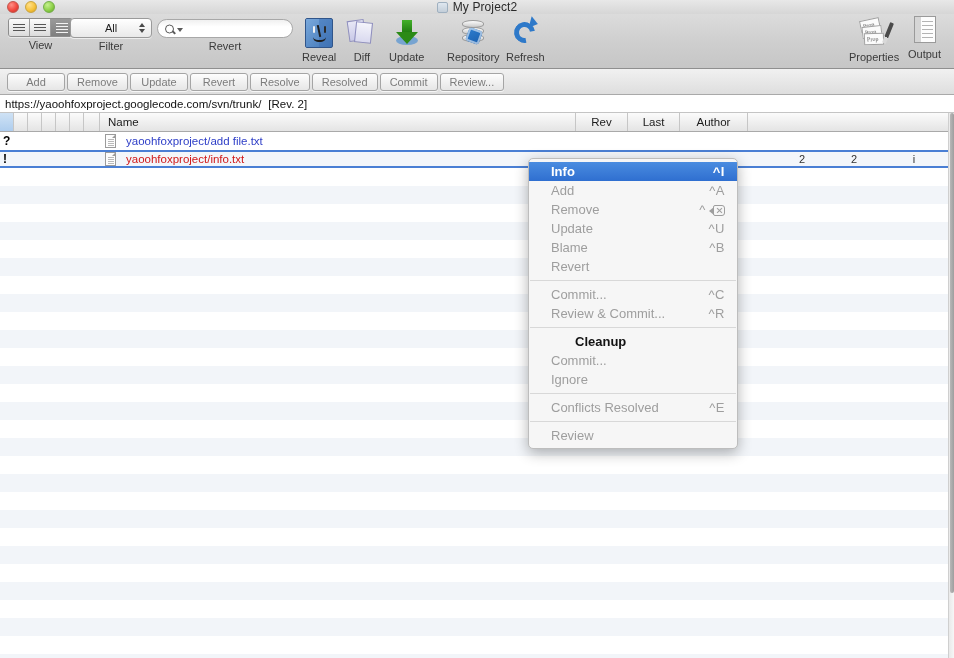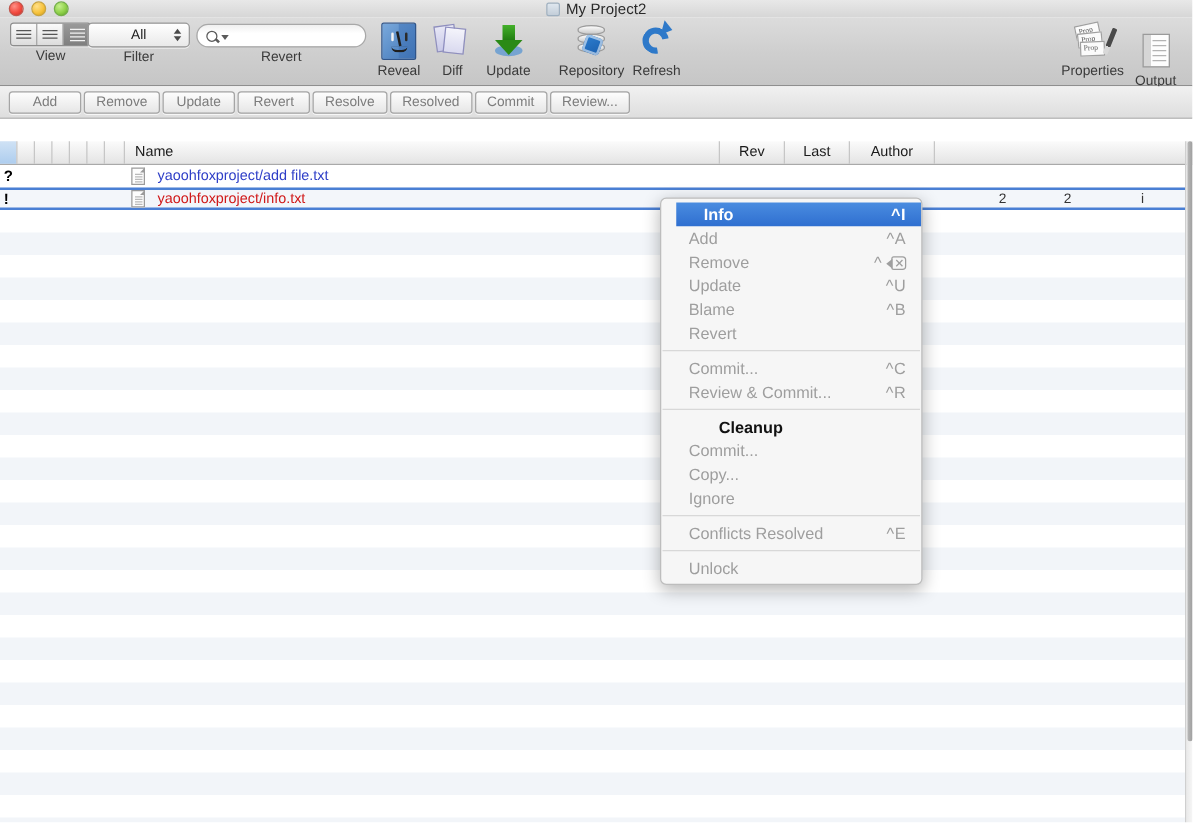--- a/index.html
+++ b/index.html
@@ -306,21 +306,21 @@
     padding: 3px 0 3px 0;
     overflow: hidden;
   }
   .mi {
     position: relative; height: 19px; display: flex; align-items: center;
     padding: 0 12px 0 22px; font-size: 13px; color: #9e9e9e; white-space: nowrap;
   }
   .mi.enabled { color: #121212; font-weight: 700; padding-left: 46px; }
   .mi.highlight {
     background: linear-gradient(to bottom, #4a8ce0, #2f6fd0);
-    color: #ffffff; font-weight: 700; margin-left: 12px;
+    color: #ffffff; font-weight: 700;
   }
   .mi-label { flex: 1; }
   .mi-key { font-size: 13px; color: #9e9e9e; letter-spacing: .5px; margin-left: 16px; }
   .mi.highlight .mi-key { color: #ffffff; }
   .mi-sep { height: 1px; background: #d8d8d8; margin: 4px 1px; }
   .del-glyph {
     display: inline-block; width: 15px; height: 11px; position: relative; vertical-align: -2px;
   }
   .del-glyph .box {
     position: absolute; left: 3px; top: 0; width: 12px; height: 11px;
@@ -457,21 +457,21 @@
         <div class="ico-props">
           <div class="sheet s1">Prop</div>
             <div class="sheet s2">Prop</div>
             <div class="sheet s3">Prop</div>
           <div class="pen"></div>
         </div>
       </div>
       <div class="tb-label">Properties</div>
     </div>
 
-    <div class="tb-group" style="left:908px; top:11px;">
+    <div class="tb-group" style="left:908px; top:0;">
       <div class="tb-icon">
         <div class="ico-output">
           <div class="body"></div>
           <div class="ol" style="top:6px;"></div>
             <div class="ol" style="top:10px;"></div>
           <div class="ol" style="top:14px;"></div>
             <div class="ol" style="top:18px;"></div>
           <div class="ol" style="top:22px;"></div>
         </div>
       </div>
@@ -483,20 +483,24 @@
     <div class="act-btn">Add</div>
     <div class="act-btn">Remove</div>
     <div class="act-btn">Update</div>
     <div class="act-btn">Revert</div>
     <div class="act-btn">Resolve</div>
     <div class="act-btn">Resolved</div>
     <div class="act-btn">Commit</div>
     <div class="act-btn">Review...</div>
   </div>
 
+  <div class="urlbar">
+    <div class="url-text">https://yaoohfoxproject.googlecode.com/svn/trunk/</div>
+    <div class="url-rev">[Rev. 2]</div>
+  </div>
 
   <div class="colheader">
     <div class="ch sorted" style="width:14px;"></div>
     <div class="ch" style="width:14px;"></div>
     <div class="ch" style="width:14px;"></div>
     <div class="ch" style="width:14px;"></div>
     <div class="ch" style="width:14px;"></div>
     <div class="ch" style="width:14px;"></div>
     <div class="ch" style="width:16px;"></div>
     <div class="ch" style="width:476px;">
@@ -621,30 +625,27 @@
           <span class="mi-key">^R</span>
         </div>
         <div class="mi-sep"></div>
         <div class="mi enabled">
           <span class="mi-label">Cleanup</span>
         </div>
         <div class="mi">
           <span class="mi-label">Commit...</span>
         </div>
         <div class="mi">
-          <span class="mi-label">Copy...</span>
-        </div>
-        <div class="mi">
           <span class="mi-label">Ignore</span>
         </div>
         <div class="mi-sep"></div>
         <div class="mi">
           <span class="mi-label">Conflicts Resolved</span>
           <span class="mi-key">^E</span>
         </div>
         <div class="mi-sep"></div>
         <div class="mi">
-          <span class="mi-label">Unlock</span>
+          <span class="mi-label">Review</span>
         </div>
       </div>
   </div>
 
 </div>
 
 </body></html>

